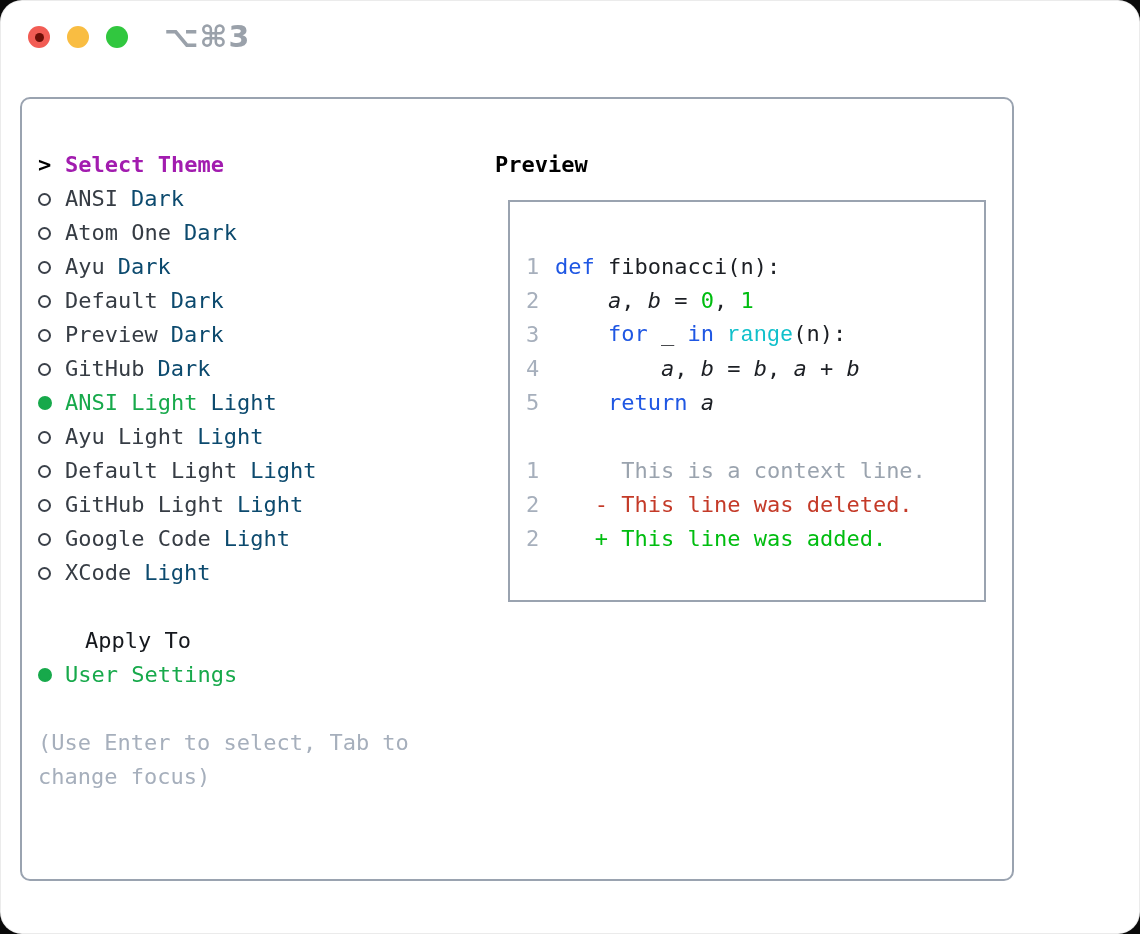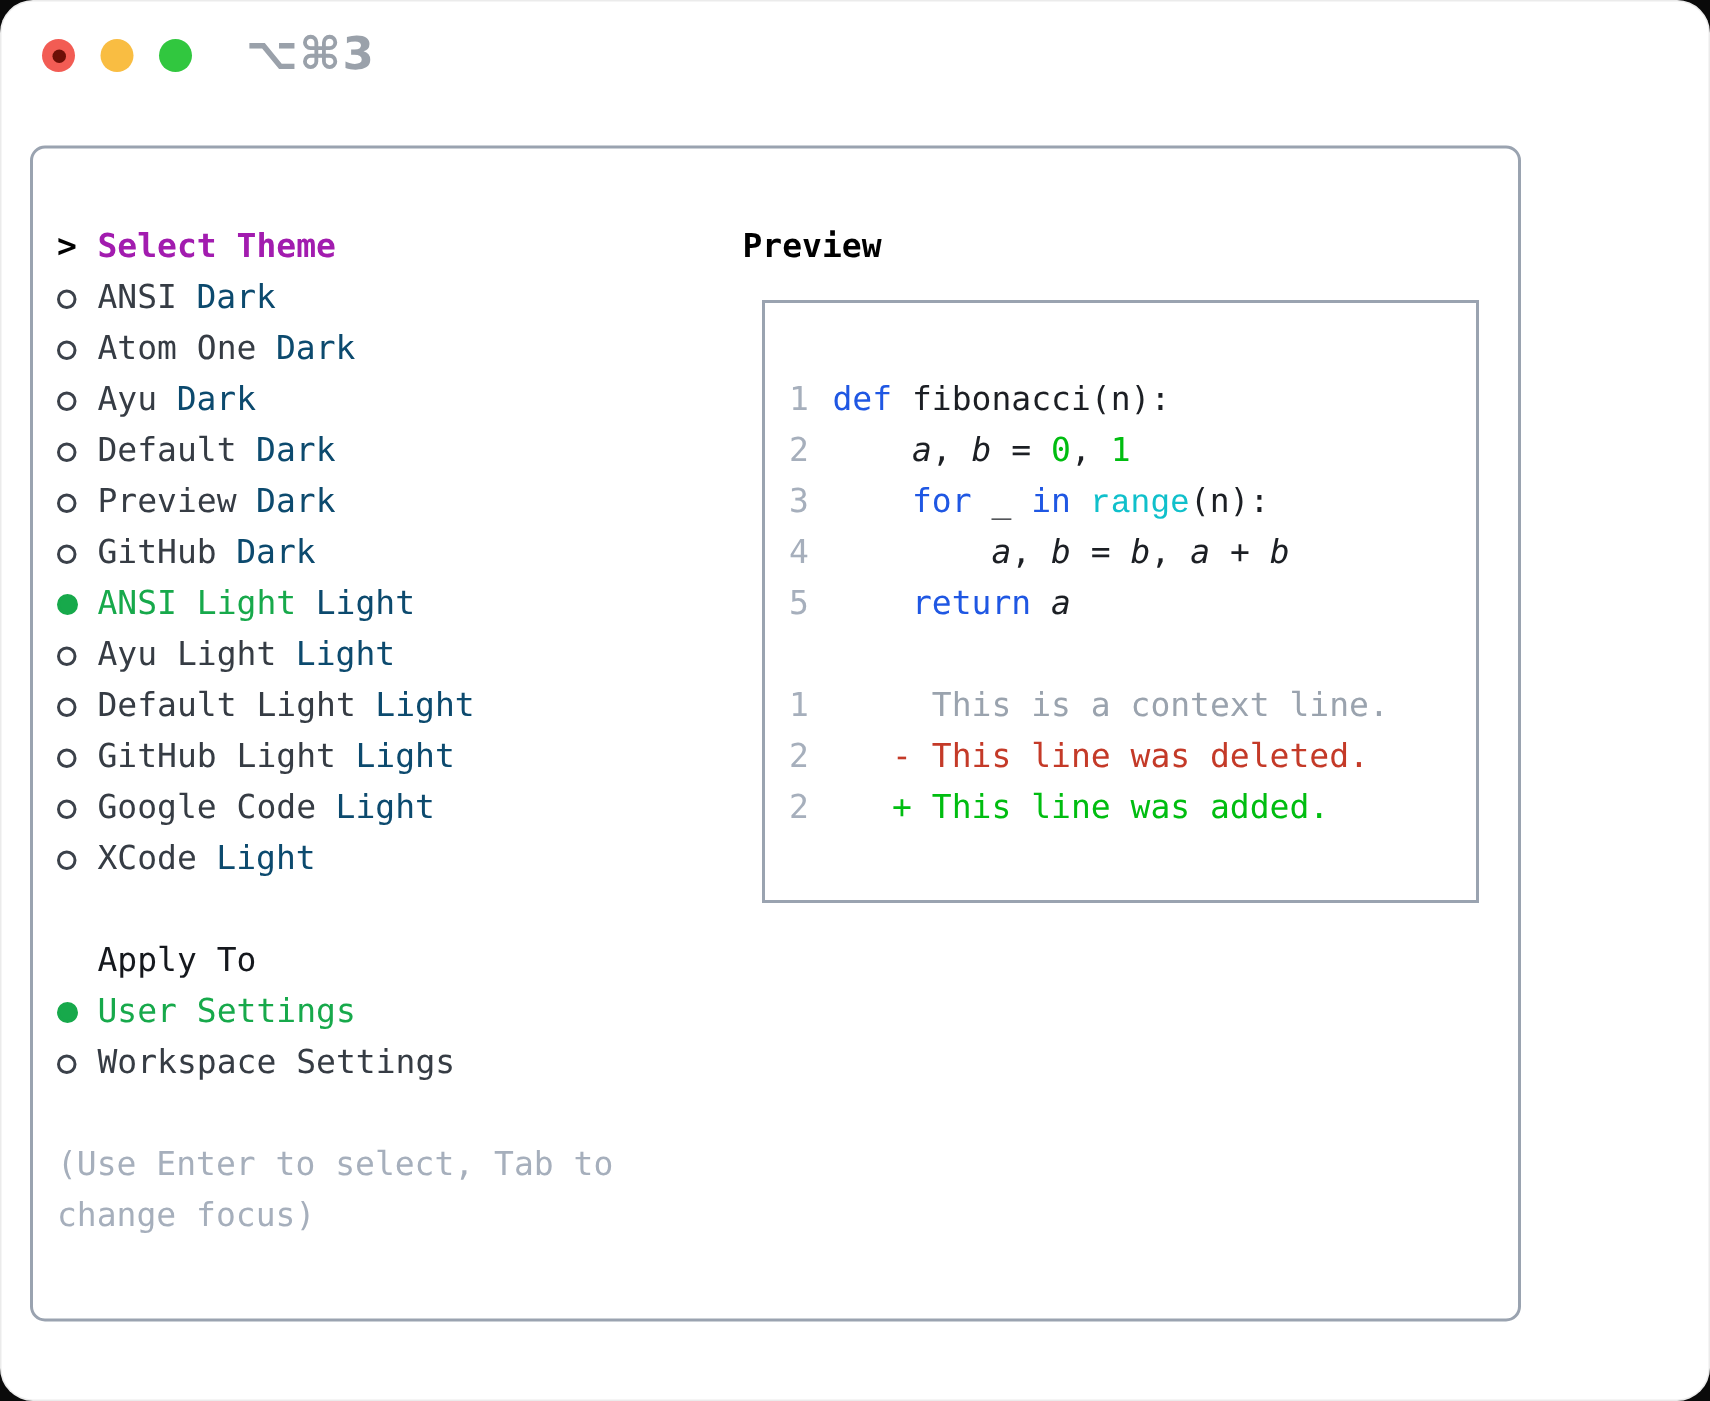--- a/index.html
+++ b/index.html
@@ -38,21 +38,21 @@
   .row{display:flex;height:34px;align-items:center;}
   .spacer{height:34px;}
   .marker{flex:0 0 27px;width:27px;display:flex;align-items:center;}
   .caret{color:#000;font-weight:bold;white-space:pre;}
   .radio{width:13px;height:13px;box-sizing:border-box;border:2px solid #3b414a;border-radius:50%;}
   .row.selected .radio{background:#17a94b;border-color:#17a94b;width:14px;height:14px;}
   .hdr{color:#a21caf;font-weight:bold;white-space:pre;}
   .name{color:#363c44;white-space:pre;}
   .row.selected .name{color:#17a94b;}
   .variant{color:#0c4a6e;margin-left:13px;white-space:pre;}
-  .section-label{color:#15181d;white-space:pre;}
+  .section-label{color:#15181d;white-space:pre;margin-left:20px;}
   .help-line{height:34px;color:#a6afbc;white-space:pre;}
   
   .preview-label{position:absolute;left:473px;top:49px;height:34px;line-height:34px;color:#000;font-weight:bold;}
   .preview-box{
     position:absolute;left:486px;top:101px;
     width:478px;height:402px;box-sizing:border-box;
     border:2px solid #9aa3b0;
     padding:48px 0 0 16px;
   }
   .cl{display:flex;height:34px;align-items:center;}
@@ -179,26 +179,20 @@
       <div class="row">
         <span class="marker"></span>
         <span class="section-label">Apply To</span>
       </div>
       <div class="row selected">
         <span class="marker">
             <span class="radio"></span>
           </span>
         <span class="name">User Settings</span>
       </div>
-      <div class="row">
-        <span class="marker">
-            <span class="radio"></span>
-          </span>
-        <span class="name">Workspace Settings</span>
-      </div>
 
       <div class="spacer"></div>
 
       <div class="help-line">(Use Enter to select, Tab to</div>
       <div class="help-line">change focus)</div>
     </div>
 
     <div class="preview-label">Preview</div>
 
     <div class="preview-box">

